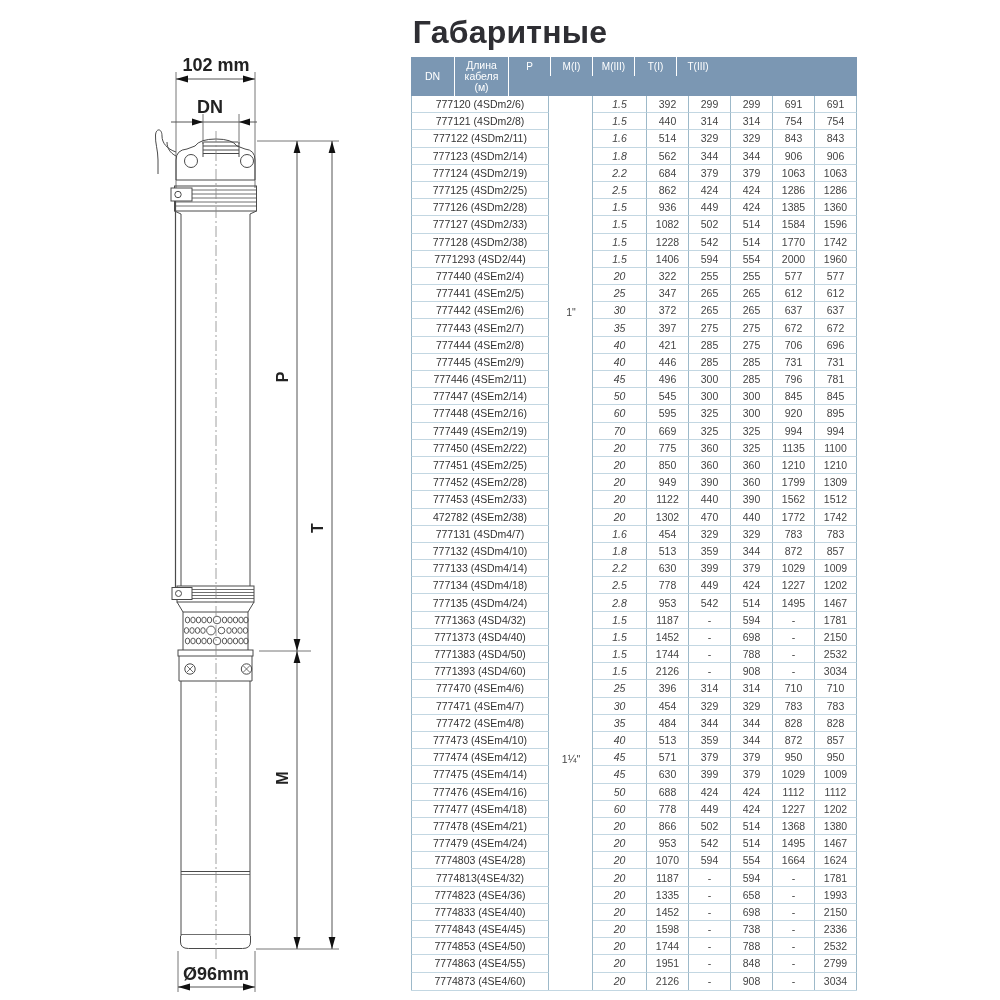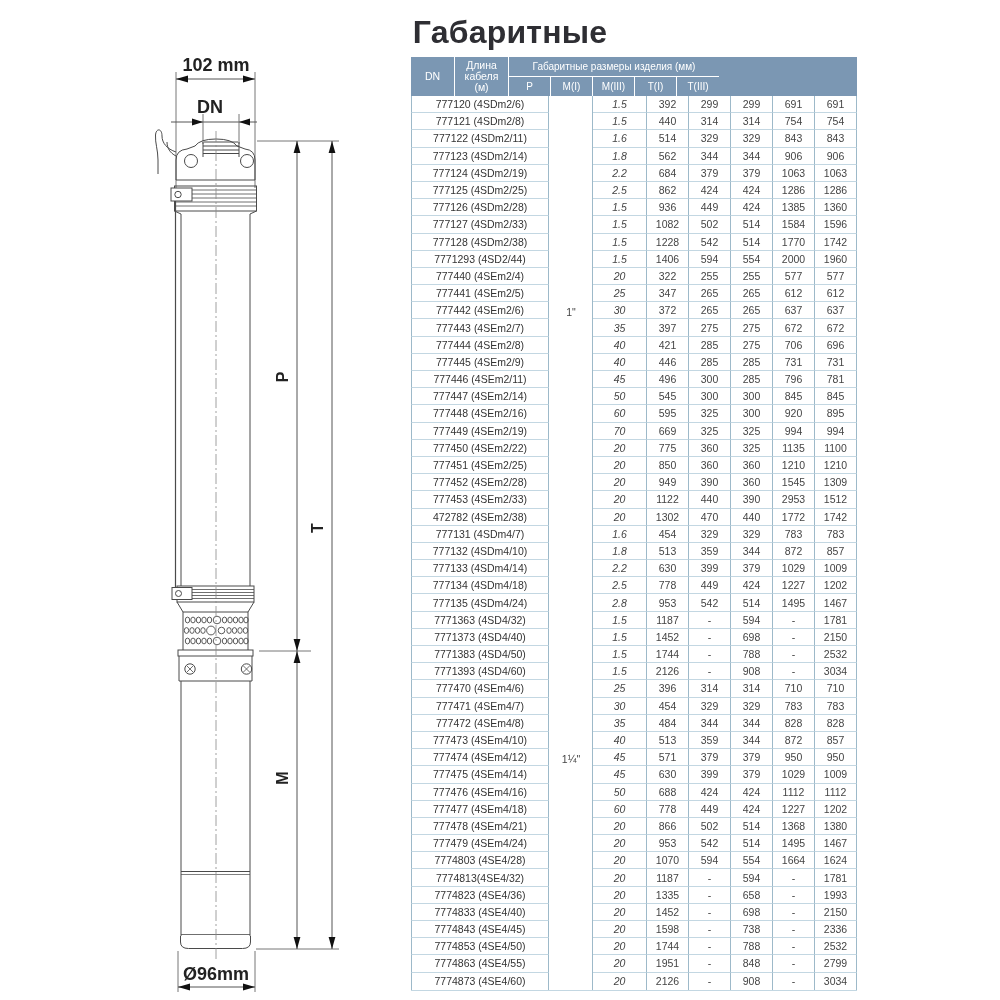--- a/index.html
+++ b/index.html
@@ -195,21 +195,20 @@
       <polygon points="255,987 243,983.6 243,990.4" fill="#111" stroke="none"></polygon>
     </g>
     <text class="dimtxt" x="216" y="980" text-anchor="middle">Ø96mm</text>
   </svg>
 
   <div class="dtable">
     <div class="thead">
       <div class="th dn">DN</div>
       <div class="th cable">Длина кабеля (м)</div>
       <div class="th-right">
-        <div class="th-group">Габаритные размеры изделия (мм)</div>
         <div class="th-dims">
           <div class="th-dim">P</div>
           <div class="th-dim">M(I)</div>
           <div class="th-dim">M(III)</div>
           <div class="th-dim">T(I)</div>
           <div class="th-dim">T(III)</div>
         </div>
       </div>
     </div>
     <div class="tbody">
@@ -433,31 +432,31 @@
           <div class="tcell c6">1210</div>
           <div class="tcell c7">1210</div>
         </div>
         <div class="trow">
           <div class="tcell c0">777452 (4SEm2/28)</div>
           <div class="tcell c1"></div>
           <div class="tcell c2">20</div>
           <div class="tcell c3">949</div>
           <div class="tcell c4">390</div>
           <div class="tcell c5">360</div>
-          <div class="tcell c6">1545</div>
+          <div class="tcell c6">1799</div>
           <div class="tcell c7">1309</div>
         </div>
         <div class="trow">
           <div class="tcell c0">777453 (4SEm2/33)</div>
           <div class="tcell c1"></div>
           <div class="tcell c2">20</div>
           <div class="tcell c3">1122</div>
           <div class="tcell c4">440</div>
           <div class="tcell c5">390</div>
-          <div class="tcell c6">2953</div>
+          <div class="tcell c6">1562</div>
           <div class="tcell c7">1512</div>
         </div>
         <div class="trow">
           <div class="tcell c0">472782 (4SEm2/38)</div>
           <div class="tcell c1"></div>
           <div class="tcell c2">20</div>
           <div class="tcell c3">1302</div>
           <div class="tcell c4">470</div>
           <div class="tcell c5">440</div>
           <div class="tcell c6">1772</div>

